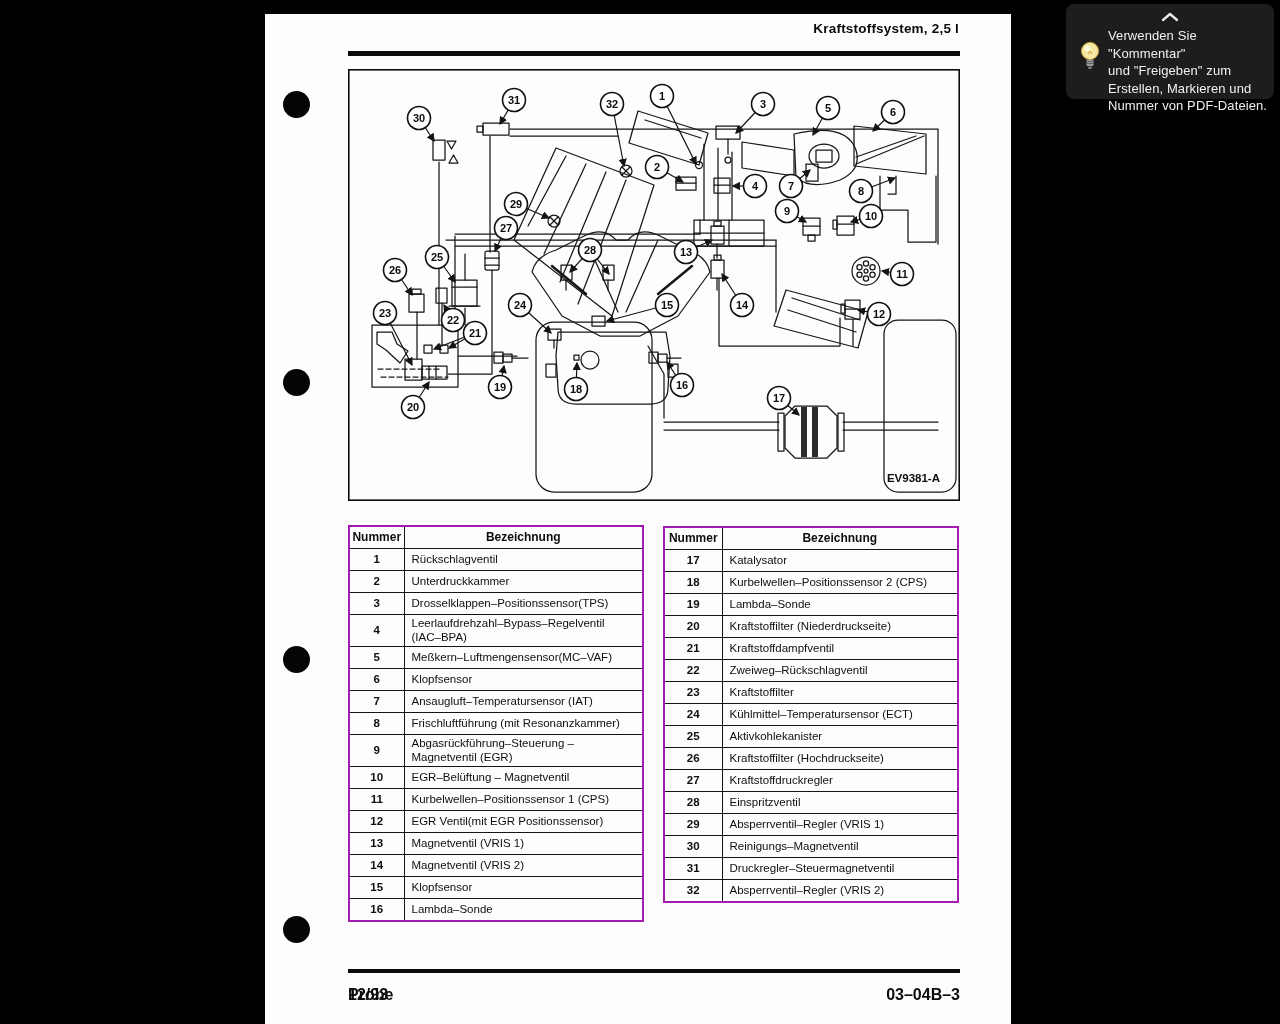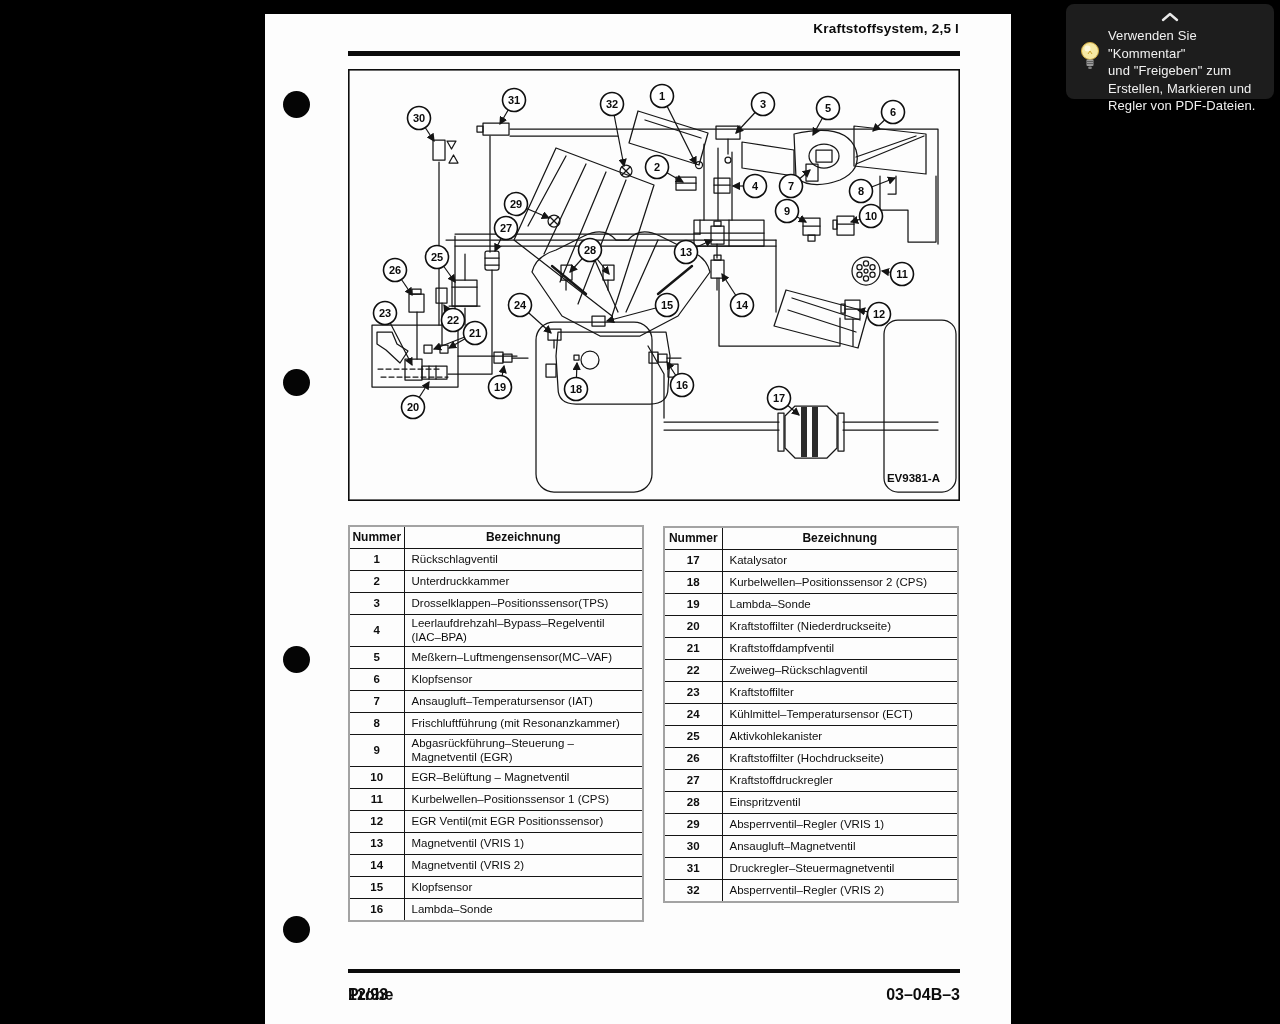--- a/index.html
+++ b/index.html
@@ -21,21 +21,21 @@
   #diagram .art{stroke:#161616;fill:none;stroke-width:1.25;stroke-linejoin:round;stroke-linecap:round;}
   #diagram .thick{stroke-width:2.4;}
   #diagram .dash{stroke-dasharray:5 3;}
   #diagram .band{fill:#2b2b2b;stroke:none;}
   #diagram .frame{stroke:#0d0d0d;stroke-width:1.6;fill:none;}
   #diagram .leader{stroke:#141414;stroke-width:1.2;fill:none;}
   #diagram .co-circle{fill:#fff;stroke:#0f0f0f;stroke-width:1.6;}
   #diagram .co-num{font-family:"Liberation Sans",sans-serif;font-size:11px;font-weight:bold;fill:#0c0c0c;text-anchor:middle;}
   #diagram .figcode{font-family:"Liberation Sans",sans-serif;font-size:11.5px;font-weight:bold;fill:#0c0c0c;text-anchor:end;}
   .ptable{position:absolute;}
-  .ptable table{border-collapse:collapse;table-layout:fixed;width:296px;border:2px solid #a3a3a3;}
+  .ptable table{border-collapse:collapse;table-layout:fixed;width:296px;border:2px solid #a21caf;}
   .ptable th,.ptable td{border:1px solid #151515;font-size:11.5px;line-height:13.5px;color:#0e0e0e;vertical-align:middle;}
   .ptable th{font-weight:bold;font-size:12px;height:19px;padding:1px 2px;text-align:center;}
   .ptable td.num{text-align:center;font-weight:bold;padding:2px 2px;}
   .ptable td.desc{text-align:left;padding:2px 16px 2px 7px;}
   .ptable tbody td{height:17px;}
   .footer-text{position:absolute;font-size:16px;font-weight:bold;color:#0c0c0c;top:972px;}
   .footer-left{left:83px;}
   .footer-center{left:83px;width:612px;text-align:left;}
   .footer-right{right:51px;}
   .tooltip{
@@ -544,21 +544,21 @@
           <tr>
             <td class="num">28</td>
             <td class="desc">Einspritzventil</td>
           </tr>
           <tr>
             <td class="num">29</td>
             <td class="desc">Absperrventil–Regler (VRIS 1)</td>
           </tr>
           <tr>
             <td class="num">30</td>
-            <td class="desc">Ansaugluft–Magnetventil</td>
+            <td class="desc">Reinigungs–Magnetventil</td>
           </tr>
           <tr>
             <td class="num">31</td>
             <td class="desc">Druckregler–Steuermagnetventil</td>
           </tr>
           <tr>
             <td class="num">32</td>
             <td class="desc">Absperrventil–Regler (VRIS 2)</td>
           </tr>
         </tbody>
@@ -580,15 +580,15 @@
     <circle cx="8.5" cy="8.5" r="3" fill="#fdf8dd"></circle>
     <path d="M9,14 L11,11 L13,14" fill="none" stroke="#caa22e" stroke-width="1"></path>
     <rect x="7.5" y="19.5" width="7" height="6.5" rx="1" fill="#9a9a9a"></rect>
     <path d="M7.5,21.5 H14.5 M7.5,23.5 H14.5" stroke="#5f5f5f" stroke-width="1"></path>
     <rect x="9.2" y="26.5" width="3.6" height="2.6" rx="1" fill="#7d7d7d"></rect>
   </svg>
   <div class="tiplines">
     <div>Verwenden Sie "Kommentar"</div>
     <div>und "Freigeben" zum</div>
     <div>Erstellen, Markieren und</div>
-    <div>Regler von PDF-Dateien.</div>
+    <div>Nummer von PDF-Dateien.</div>
   </div>
 </div>
 
 </body></html>

